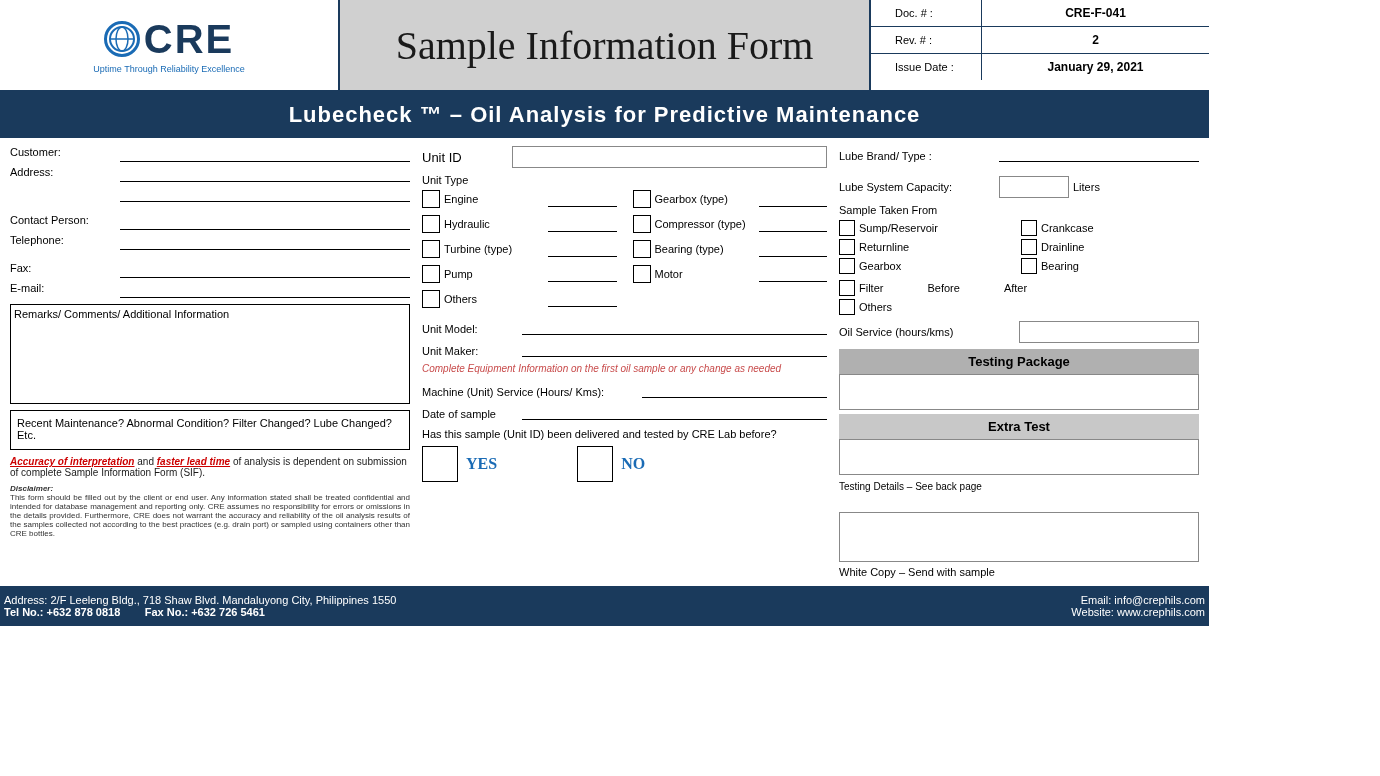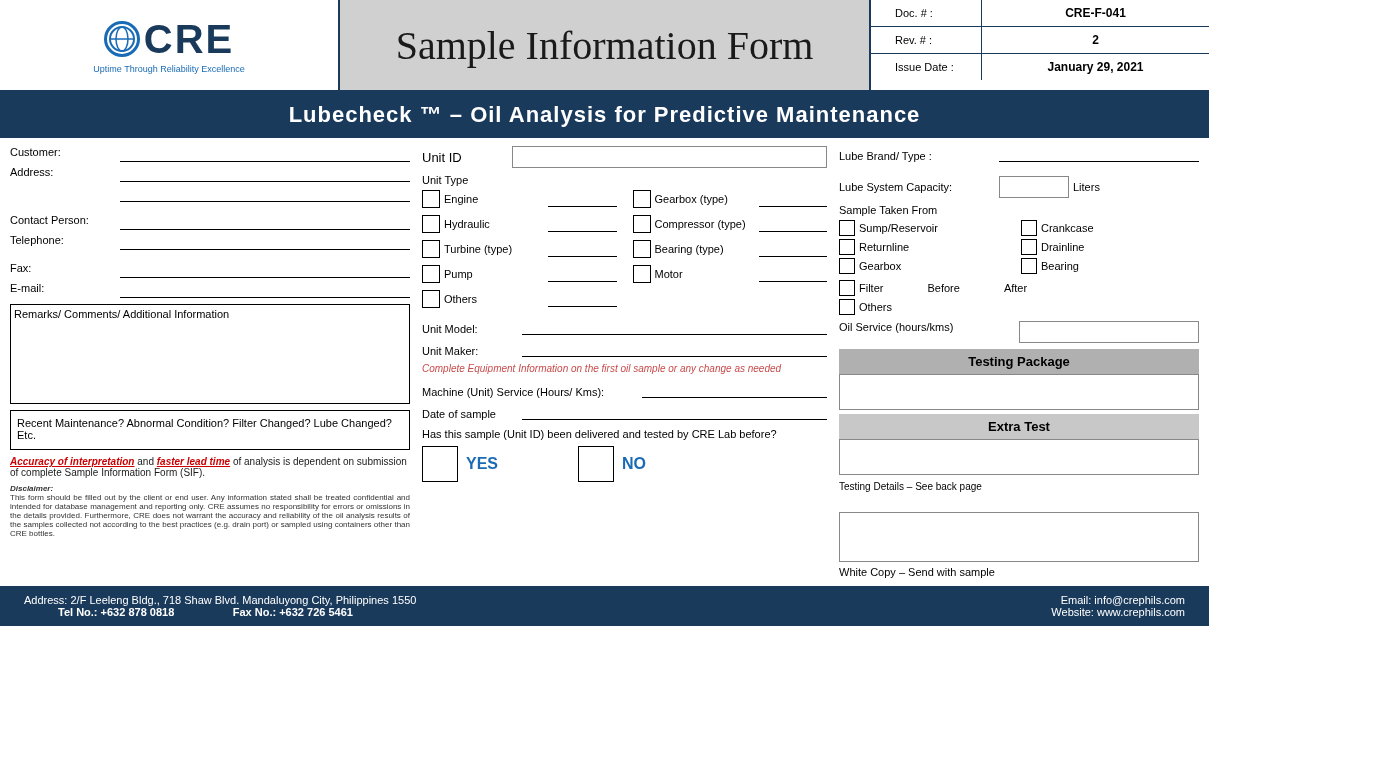--- a/index.html
+++ b/index.html
@@ -65,28 +65,28 @@
     .unit-field-line { flex: 1; border-bottom: 1px solid #000; min-height: 16px; }
 
     .info-note { color: #c84b4b; font-size: 10px; font-style: italic; margin: 4px 0 8px 0; }
 
     .service-row { display: flex; align-items: flex-end; margin-bottom: 6px; }
     .service-label { font-size: 11px; min-width: 220px; }
     .service-line { flex: 1; border-bottom: 1px solid #000; min-height: 16px; }
 
     .delivered-q { font-size: 11px; margin: 8px 0 6px 0; }
     .yes-no-row { display: flex; align-items: center; gap: 80px; margin-top: 6px; }
-    .yes-no-item { display: flex; align-items: center; gap: 8px; }
+    .yes-no-item { display: flex; align-items: center; gap: 8px; font-family: Liberation Serif, serif; }
     .yn-box { width: 36px; height: 36px; border: 1px solid #000; background: #fff; }
     .yn-label { font-size: 16px; font-weight: bold; color: #1a6bb5; }
 
     
-    .footer { background: #1a3a5c; color: #fff; padding: 8px 24px; display: flex; justify-content: space-between; align-items: center; }
+    .footer { background: #1a3a5c; color: #fff; padding: 8px 4px; display: flex; justify-content: space-between; align-items: center; }
     .footer-text { font-size: 11px; }
-    .footer-text span { font-weight: bold; margin-left: 34px; }
+    .footer-text span { font-weight: bold; }
     .footer-right { text-align: right; font-size: 11px; }
 
     
     .right-col { width: 360px; flex-shrink: 0; }
     .right-field-row { display: flex; align-items: flex-end; margin-bottom: 4px; }
     .right-label { font-size: 11px; min-width: 160px; }
     .right-line { flex: 1; border-bottom: 1px solid #000; min-height: 16px; }
 
     .lube-capacity-row { display: flex; align-items: center; margin-bottom: 6px; }
     .lube-cap-label { font-size: 11px; min-width: 160px; }
@@ -95,21 +95,21 @@
 
     .sample-taken-label { font-size: 11px; margin-bottom: 4px; font-weight: normal; }
 
     .sample-grid { display: grid; grid-template-columns: 1fr 1fr; gap: 3px 4px; margin-bottom: 6px; }
     .sample-item { display: flex; align-items: center; gap: 4px; }
     .s-chk { width: 16px; height: 16px; border: 1px solid #000; background: #fff; flex-shrink: 0; }
     .s-text { font-size: 11px; }
 
     .filter-row { display: flex; align-items: center; gap: 4px; margin-bottom: 3px; }
 
-    .oil-service-row { display: flex; align-items: flex-start; margin: 6px 0; }
+    .oil-service-row { display: flex; align-items: center; margin: 6px 0; }
     .oil-service-label { font-size: 11px; min-width: 180px; }
     .oil-service-box { border: 1px solid #888; height: 22px; flex: 1; background: #fff; }
 
     .testing-header { background: #b0b0b0; text-align: center; padding: 5px; font-size: 13px; font-weight: bold; color: #000; margin-top: 4px; }
     .testing-body { border: 1px solid #888; height: 36px; margin-bottom: 4px; background: #fff; }
     .extra-header { background: #c8c8c8; text-align: center; padding: 5px; font-size: 13px; font-weight: bold; color: #000; }
     .extra-body { border: 1px solid #888; height: 36px; margin-bottom: 6px; background: #fff; }
 
     .testing-details-label { font-size: 10px; margin-bottom: 20px; }
     .testing-details-box { border: 1px solid #888; height: 50px; background: #fff; margin-bottom: 4px; }

